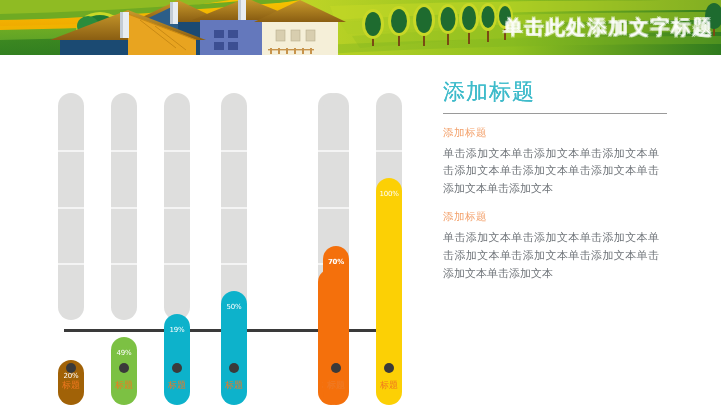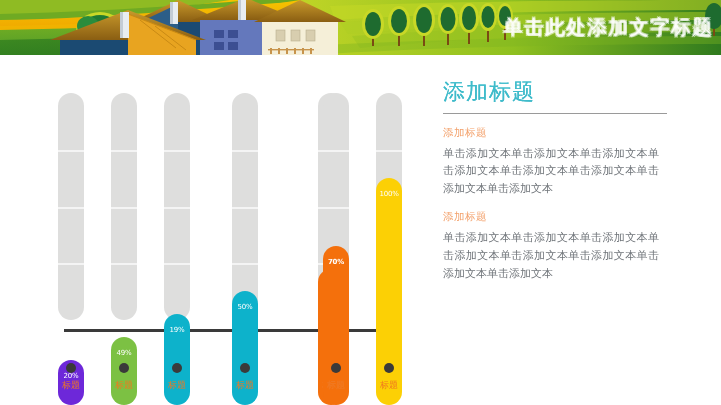--- a/index.html
+++ b/index.html
@@ -307,21 +307,21 @@
 
   <div id="chart">
     <div id="axis-line"></div>
 
   <div class="bar-col" style="left: 58px;">
         <div class="track" style="background: rgb(222, 222, 221);">
           <div class="seg-line" style="top: 56.75px;"></div>
           <div class="seg-line" style="top: 113.5px;"></div>
           <div class="seg-line" style="top: 170.25px;"></div>
         </div>
-        <div class="fill" style="height: 45px; background: #6d28d9;">
+        <div class="fill" style="height: 45px; background: #a16207;">
           <div class="fill-label" style="color: rgb(255, 255, 255);">20%</div>
         </div>
         <div class="axis-dot" style="background: rgb(58, 58, 58);"></div>
         <div class="cat-label" style="color: rgb(240, 120, 32);">标题</div>
       </div>
       <div class="bar-col" style="left: 111px;">
         <div class="track" style="background: rgb(222, 222, 221);">
           <div class="seg-line" style="top: 56.75px;"></div>
           <div class="seg-line" style="top: 113.5px;"></div>
           <div class="seg-line" style="top: 170.25px;"></div>
@@ -337,21 +337,21 @@
           <div class="seg-line" style="top: 56.75px;"></div>
           <div class="seg-line" style="top: 113.5px;"></div>
           <div class="seg-line" style="top: 170.25px;"></div>
         </div>
         <div class="fill" style="height: 91px; background: rgb(13, 178, 203);">
           <div class="fill-label" style="color: rgb(255, 255, 255);">19%</div>
         </div>
         <div class="axis-dot" style="background: rgb(58, 58, 58);"></div>
         <div class="cat-label" style="color: rgb(240, 120, 32);">标题</div>
       </div>
-      <div class="bar-col" style="left: 232px;">
+      <div class="bar-col" style="left: 221px;">
         <div class="track" style="background: rgb(222, 222, 221);">
           <div class="seg-line" style="top: 56.75px;"></div>
           <div class="seg-line" style="top: 113.5px;"></div>
           <div class="seg-line" style="top: 170.25px;"></div>
         </div>
         <div class="fill" style="height: 114px; background: rgb(13, 178, 203);">
           <div class="fill-label" style="color: rgb(255, 255, 255);">50%</div>
         </div>
         <div class="axis-dot" style="background: rgb(58, 58, 58);"></div>
         <div class="cat-label" style="color: rgb(240, 120, 32);">标题</div>

